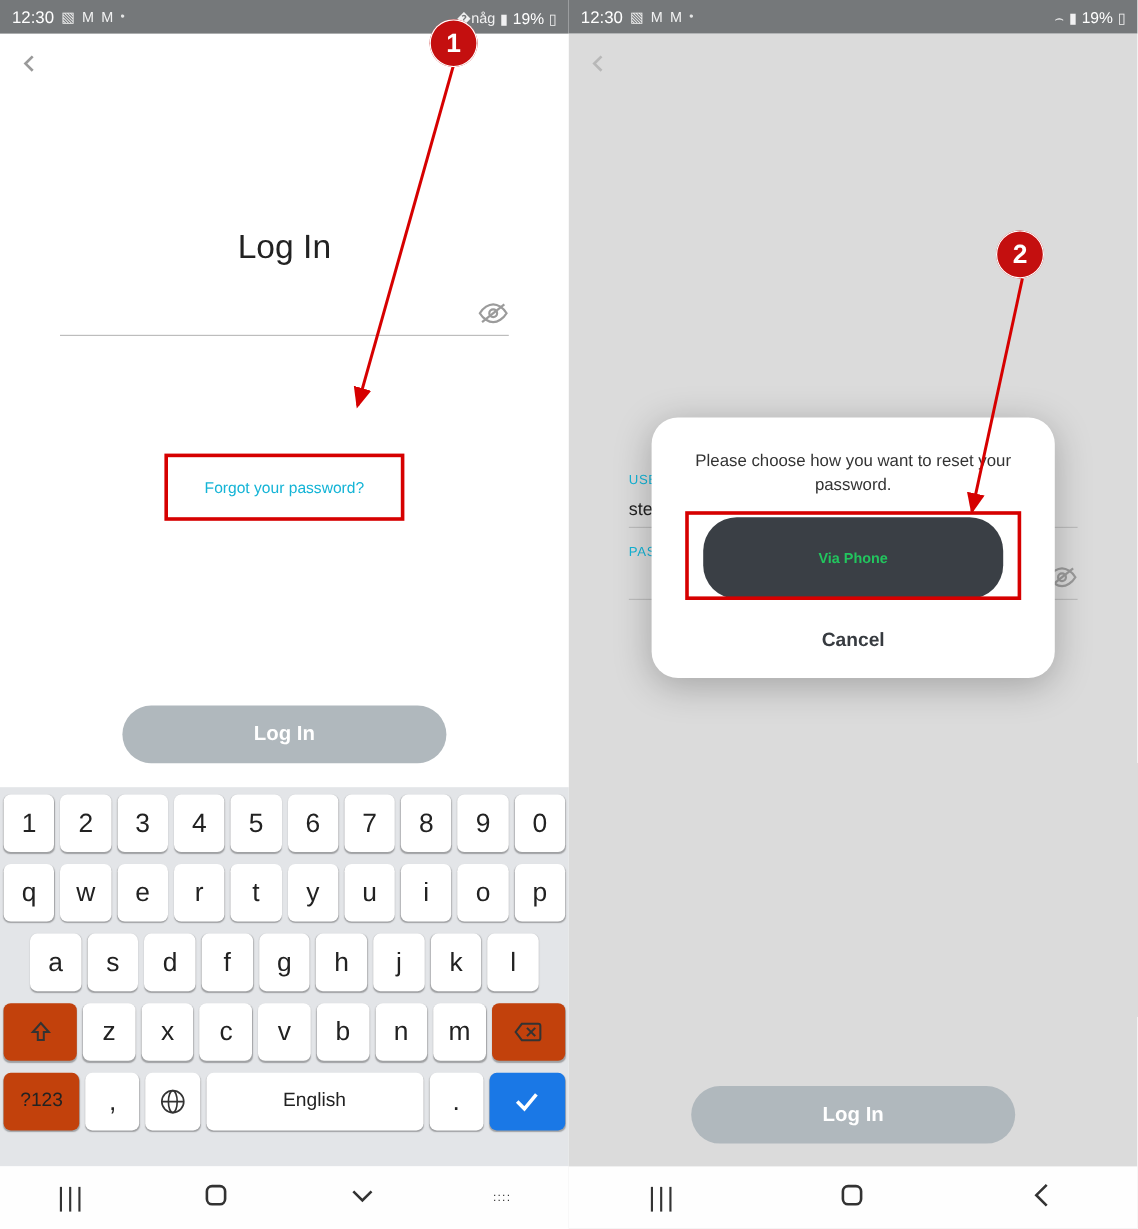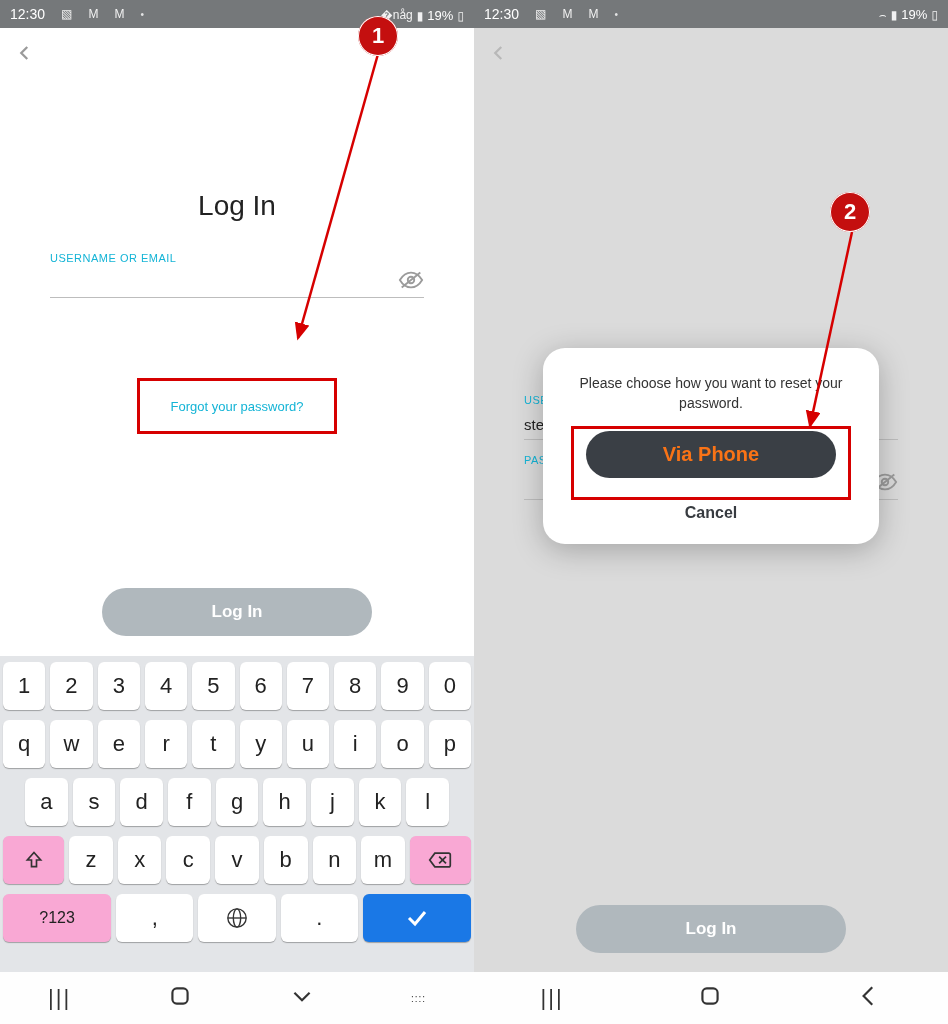--- a/index.html
+++ b/index.html
@@ -3,21 +3,21 @@
 <meta charset="utf-8">
 <style>
   * { box-sizing: border-box; margin: 0; padding: 0; font-family: -apple-system, "Helvetica Neue", Arial, sans-serif; }
   body { background: #fff; width: 948px; height: 1024px; position: relative; overflow: hidden; }
 
   .phone { position: absolute; top: 0; width: 474px; height: 1024px; background: #fff; }
   .phone-left { left: 0; }
   .phone-right { left: 474px; }
 
   .status-bar { height: 28px; background: #75787a; color: #fff; display: flex; align-items: center; padding: 0 10px; font-size: 14px; }
-  .status-left { display: flex; align-items: center; gap: 16px; text-align: right; }
+  .status-left { display: flex; align-items: center; gap: 6px; text-align: right; }
   .status-right { margin-left: auto; display: flex; align-items: flex-end; gap: 4px; font-size: 13px; }
   .status-glyph { font-size: 12px; opacity: .9; }
   .status-dot { font-size: 10px; opacity: .8; }
 
   .back-btn { position: absolute; top: 44px; left: 16px; color: #9a9a9a; }
   .back-btn svg { width: 18px; height: 18px; stroke: #9a9a9a; stroke-width: 3; fill: none; }
 
   .login-body { position: absolute; left: 50px; right: 50px; top: 190px; }
   .login-title { text-align: center; font-size: 28px; font-weight: 400; color: #222; margin-bottom: 30px; }
   .field-label { font-size: 11px; letter-spacing: .5px; color: #14b4d6; text-transform: uppercase; margin-bottom: 6px; margin-top: 14px; }
@@ -31,38 +31,38 @@
 
   .login-btn { position: absolute; left: 50%; transform: translateX(-50%); width: 270px; height: 48px; border-radius: 24px; background: #b0b8bd; color: #fff; font-size: 17px; font-weight: 600; border: none; display: flex; align-items: center; justify-content: center; }
   .login-btn.left { top: 588px; }
   .login-btn.right { top: 905px; }
 
   
   .keyboard { position: absolute; left: 0; right: 0; top: 656px; bottom: 52px; background: #e3e5e8; padding: 6px 3px 3px; display: flex; flex-direction: column; gap: 10px; }
   .krow { display: flex; gap: 5px; justify-content: center; }
   .key { background: #fff; border-radius: 6px; box-shadow: 0 1px 1px rgba(0,0,0,.3); height: 48px; display: flex; align-items: center; justify-content: center; font-size: 22px; color: #222; flex: 1; min-width: 0; }
   .row2 { padding: 0 22px; }
-  .key.mod { background: #f9a8d4; font-size: 16px; flex: 1.4; }
+  .key.mod { background: #c2410c; font-size: 16px; flex: 1.4; }
   .key.space { flex: 4; font-size: 16px; }
   .key.enter { background: #1a78e6; flex: 1.4; }
   .key.globe { flex: 1; }
 
   .navbar { position: absolute; left: 0; right: 0; bottom: 0; height: 52px; background: #fefefe; display: flex; align-items: center; justify-content: space-around; }
   .navbar .nav-item { color: #333; }
   .navbar svg { width: 26px; height: 26px; stroke: #333; stroke-width: 2; fill: none; }
   .nav-lines { font-size: 22px; letter-spacing: 2px; font-weight: 300; color: #555; }
   .kbd-toggle { font-size: 10px; letter-spacing: 1px; color: #888; }
 
   
   .dim-overlay { position: absolute; inset: 28px 0 0 0; background: rgba(200,200,200,.65); }
   .phone-right .login-body { top: 380px; }
 
   .dialog { position: absolute; left: 50%; top: 348px; transform: translateX(-50%); width: 336px; background: #fff; border-radius: 22px; padding: 26px 22px 22px; box-shadow: 0 6px 30px rgba(0,0,0,.25); z-index: 5; }
   .dialog-msg { text-align: center; font-size: 14px; color: #333; line-height: 1.4; margin-bottom: 18px; padding: 0 14px; }
-  .dialog-btn { display: block; width: 250px; margin: 0 auto 12px; height: 47px; border-radius: 28px; background: #3a3f45; color: #f97316; font-weight: 700; font-size: 20px; border: none; }
+  .dialog-btn { display: block; width: 250px; margin: 0 auto 12px; height: 68px; border-radius: 28px; background: #3a3f45; color: #22c55e; font-weight: 700; font-size: 12px; border: none; }
   .dialog-cancel { display: block; text-align: center; font-weight: 700; color: #373b40; font-size: 16px; margin-top: 26px; }
 
   .highlight-box-2 { position: absolute; border: 3px solid #d60000; width: 280px; height: 74px; left: 50%; top: 426px; transform: translateX(-50%); z-index: 6; }
 
   
   .marker { position: absolute; width: 40px; height: 40px; border-radius: 50%; background: #c40f0f; color: #fff; font-weight: 700; font-size: 22px; display: flex; align-items: center; justify-content: center; z-index: 20; box-shadow: 0 0 0 1px #fff inset; }
   .marker-1 { left: 358px; top: 16px; }
   .marker-2 { left: 830px; top: 192px; }
   .arrow { position: absolute; z-index: 19; pointer-events: none; }
 </style>
@@ -87,21 +87,20 @@
   </div>
 
   <div class="back-btn">
     <svg viewBox="0 0 24 24">
         <polyline points="15 4 7 12 15 20"></polyline>
       </svg>
   </div>
 
   <div class="login-body">
     <div class="login-title">Log In</div>
-    <div class="field-label">USERNAME OR EMAIL</div>
     <div class="pw-wrap">
       <input class="field-input" type="password" style="">
       <span class="eye-icon">
         <svg viewBox="0 0 28 20">
             <path d="M2 10c3-5 8-8 12-8s9 3 12 8c-3 5-8 8-12 8S5 15 2 10z"></path>
             <circle cx="14" cy="10" r="3.5"></circle>
             <line x1="4" y1="18" x2="24" y2="2"></line>
           </svg>
       </span>
     </div>
@@ -173,20 +172,21 @@
     <div class="krow">
       <div class="key mod">?123</div>
       <div class="key globe">,</div>
       <div class="key globe">
           <svg width="22" height="22" viewBox="0 0 24 24" fill="none" stroke="#333" stroke-width="1.5">
             <circle cx="12" cy="12" r="10"></circle>
             <ellipse cx="12" cy="12" rx="4" ry="10"></ellipse>
             <line x1="2" y1="12" x2="22" y2="12"></line>
           </svg>
         </div>
+      <div class="key space">English</div>
       <div class="key globe">.</div>
       <div class="key enter">
           <svg width="24" height="24" viewBox="0 0 24 24" fill="none" stroke="#fff" stroke-width="3">
             <polyline points="4 12 10 18 20 6"></polyline>
           </svg>
         </div>
     </div>
   </div>
 
   <div class="navbar">

